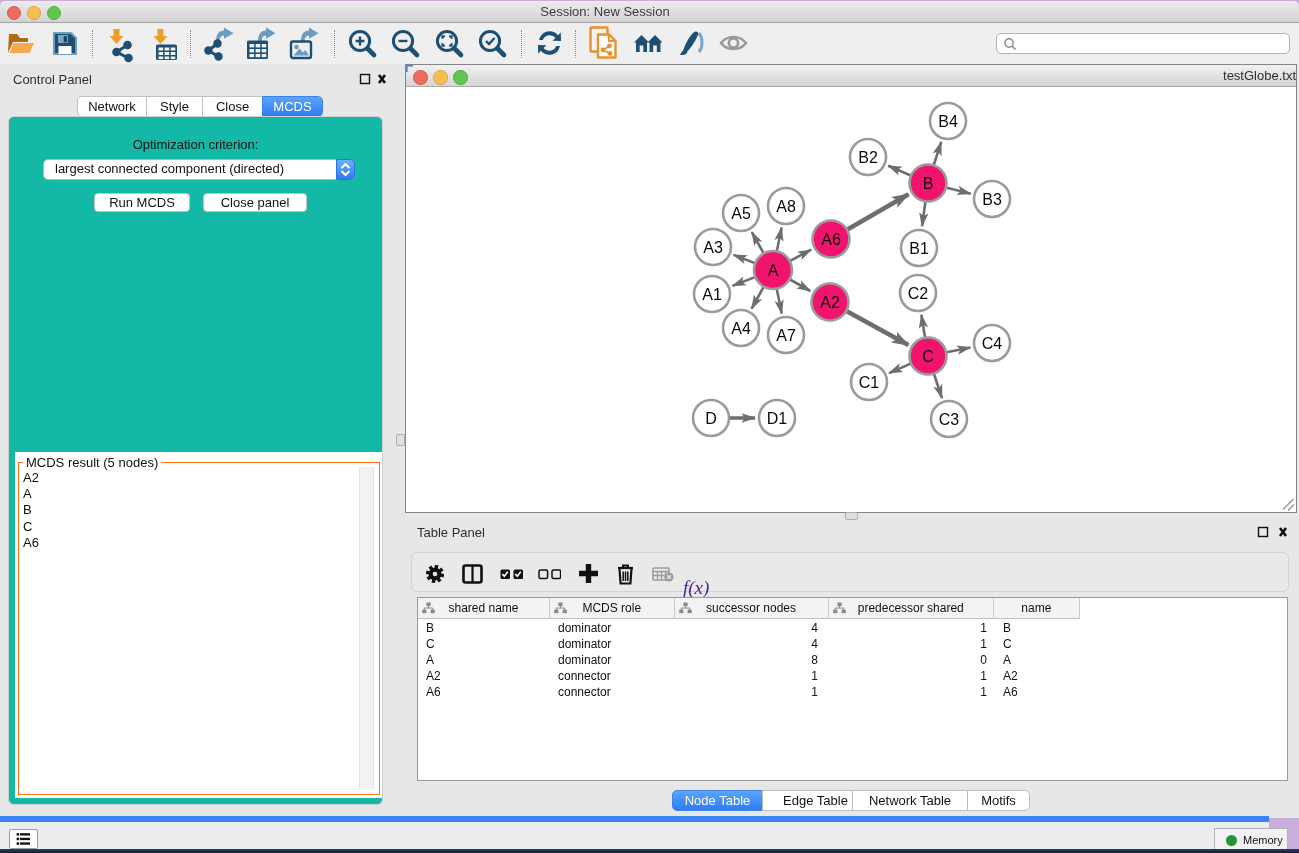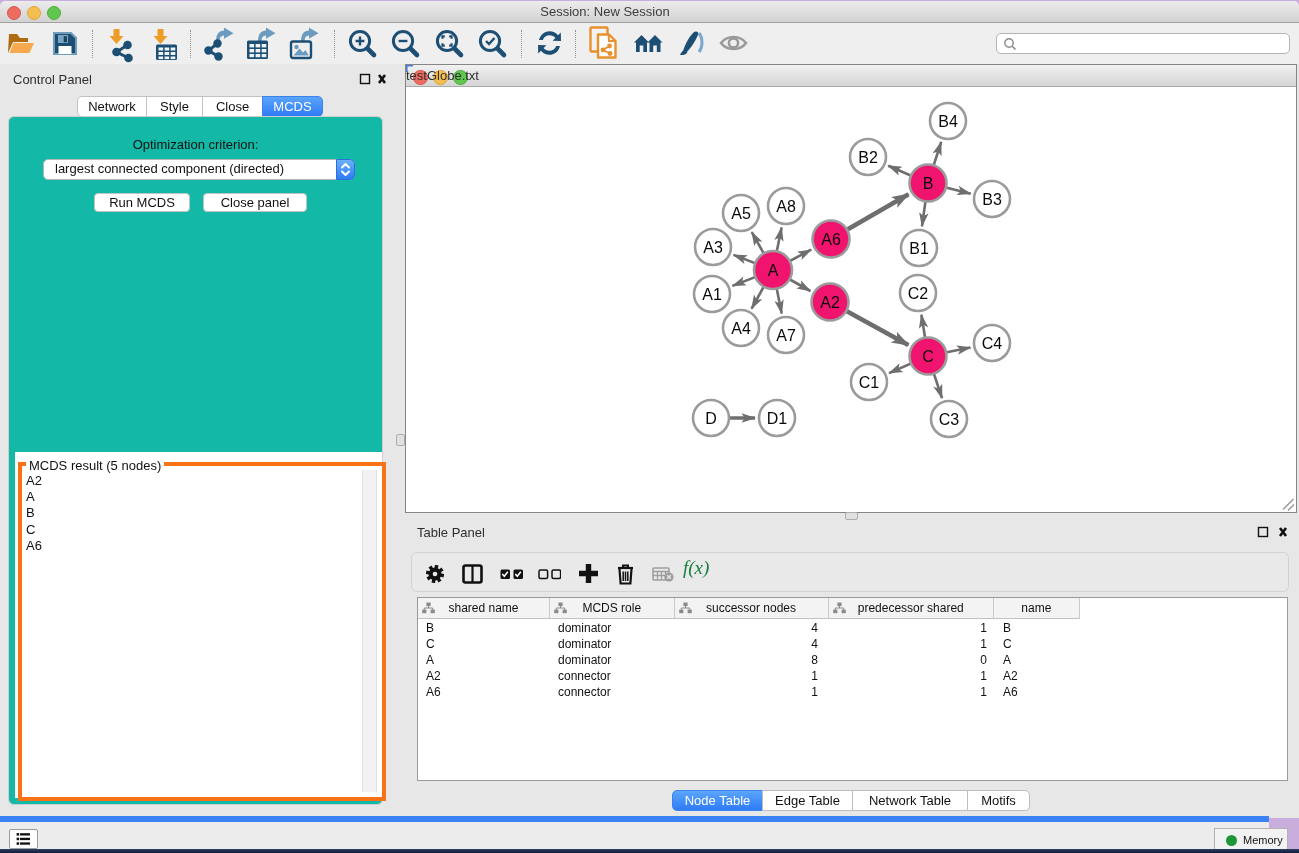--- a/index.html
+++ b/index.html
@@ -21,30 +21,30 @@
 #cp-panel{left:8px;top:52px;width:373px;height:687px;background:#14b8a6;
  border:1px solid #cfcfcf;border-radius:6px;}
 #opt-label{left:0;top:20px;width:373px;text-align:center;font-size:13px;color:#111;}
 #dd{left:34px;top:42px;width:299px;height:18px;background:#fff;border:1px solid #b5b5b5;
  border-radius:5px;font-size:13px;color:#111;padding:1px 0 0 11px;}
 #dd-btn{right:-1px;top:-1px;width:17px;height:19px;border-radius:0 5px 5px 0;
  background:linear-gradient(#6cb0f8,#2e7cf6);border:1px solid #2a70dd;}
 .btn{position:absolute;top:76px;height:17px;background:#fff;border:1px solid #c2c2c2;
  border-radius:4px;font-size:13px;text-align:center;line-height:17px;color:#111;}
 #result-wrap{left:6px;top:335px;width:367px;height:346px;background:#fff;}
-#fieldset{left:3px;top:10px;width:360px;height:331px;border:4px solid #f97316;}
+#fieldset{left:3px;top:10px;width:360px;height:331px;border:1px solid #f97316;}
 #legend{left:4px;top:-8px;background:#fff;padding:0 3px;font-size:13px;color:#111;}
 #mlist{left:4px;top:7px;font-size:13px;color:#111;line-height:16.2px;}
 #scroll{right:5px;top:4px;width:13px;height:322px;background:#f2f2f2;
  border-left:1px solid #e2e2e2;border-right:1px solid #e2e2e2;}
 
 #gwin{left:405px;top:0px;width:890px;height:447px;border:1px solid #858585;background:#fff;}
 #gtbar{left:0;top:0;width:890px;height:21px;background:linear-gradient(#f1f1f1,#d5d5d5);
  border-bottom:1px solid #ababab;}
-#gtitle{width:890px;top:3px;text-align:left;font-size:13px;color:#2f2f2f;}
+#gtitle{width:890px;top:3px;text-align:right;font-size:13px;color:#2f2f2f;}
 
 #tp-title{left:417px;top:525px;font-size:13px;color:#2e2e2e;}
 #tp-toolbar{left:411px;top:552px;width:876px;height:38px;background:#e9e9e9;
  border:1px solid #d2d2d2;border-radius:6px;}
 #ttable{left:417px;top:597px;width:869px;height:182px;background:#fff;border:1px solid #9a9a9a;}
 .hc{position:absolute;top:0;height:20px;background:#f3f3f3;border-right:1px solid #c9c9c9;
  border-bottom:1px solid #c2c2c2;font-size:12px;color:#111;}
 .hlbl{position:absolute;top:3px;width:100%;text-align:center;}
 .trow{position:absolute;height:16px;font-size:12px;color:#111;width:869px;}
 .c1{position:absolute;left:8px;} .c2{position:absolute;left:140px;}
@@ -347,21 +347,21 @@
       <path d="M7 4.5 V2.5 H12 V4.5" stroke="#111" stroke-width="2" fill="none"></path>
       <path d="M3.5 6 L4.6 20.5 H14.4 L15.5 6" stroke="#111" stroke-width="2.2" fill="none"></path>
       <path d="M7.2 8.5 V18 M9.5 8.5 V18 M11.8 8.5 V18" stroke="#111" stroke-width="1.5"></path>
     </svg>
     <svg class="abs" style="left:240px;top:14px" width="22" height="15" viewBox="0 0 22 15">
       <rect x="1" y="1" width="16" height="12" rx="1" fill="none" stroke="#9e9e9e" stroke-width="1.6"></rect>
       <path d="M1 4.5 H17 M5.5 4.5 V13 M9.5 4.5 V13 M13.5 4.5 V13 M1 8.5 H17" stroke="#9e9e9e" stroke-width="1.3"></path>
       <circle cx="17" cy="10" r="4.6" fill="#9e9e9e"></circle>
       <path d="M15.2 8.2 L18.8 11.8 M18.8 8.2 L15.2 11.8" stroke="#e9e9e9" stroke-width="1.3"></path>
     </svg>
-    <div class="abs" style="left:271px;top:4px;width:40px;font-size:19px;font-family:'Liberation Serif',serif;font-style:italic;color:#15803d;">f(x)</div>
+    <div class="abs" style="left:271px;top:24px;width:40px;font-size:19px;font-family:'Liberation Serif',serif;font-style:italic;color:#4c1d95;">f(x)</div>
 </div>
 <div class="abs" id="ttable">
 <div class="hc" style="left:0px;width:131px;">
       <svg class="abs" style="left:4px;top:4px" width="13" height="12" viewBox="0 0 13 12">
         <g fill="#8a8a8a">
           <rect x="4.4" y="0.5" width="4.2" height="3.6"></rect>
           <rect x="0.2" y="7.6" width="4.2" height="3.6"></rect>
           <rect x="8.6" y="7.6" width="4.2" height="3.6"></rect>
         </g>
         <path d="M6.5 4 V6 M2.3 7.8 V6 H10.7 V7.8" stroke="#8a8a8a" stroke-width="1" fill="none"></path>
@@ -434,21 +434,21 @@
     </div>
     <div class="trow" style="top:87px;">
       <span class="c1">A6</span>
       <span class="c2">connector</span>
       <span class="c3">1</span>
       <span class="c4">1</span>
       <span class="c5">A6</span>
     </div>
 </div>
 <div class="btab blue" style="left:672px;width:89px;border-radius:5px 0 0 5px;">Node Table</div>
-<div class="btab" style="left:762px;width:89px;">Edge Table</div>
+<div class="btab" style="left:762px;width:89px;padding-left:8px;">Edge Table</div>
 <div class="btab" style="left:852px;width:114px;">Network Table</div>
 <div class="btab" style="left:967px;width:61px;border-radius:0 5px 5px 0;">Motifs</div>
 <div class="abs" id="statusbar">
   <div class="abs" style="left:9px;top:7px;width:27px;height:18px;background:#fdfdfd;border:1px solid #9c9c9c;border-radius:2px;">
     <svg width="27" height="18" viewBox="0 0 27 18">
         <g fill="#111">
           <rect x="10" y="3.2" width="10" height="2.3"></rect>
           <rect x="10" y="7.8" width="10" height="2.3"></rect>
           <rect x="10" y="12.4" width="10" height="2.3"></rect>
           <rect x="6.6" y="3.1" width="2.5" height="2.5"></rect>

